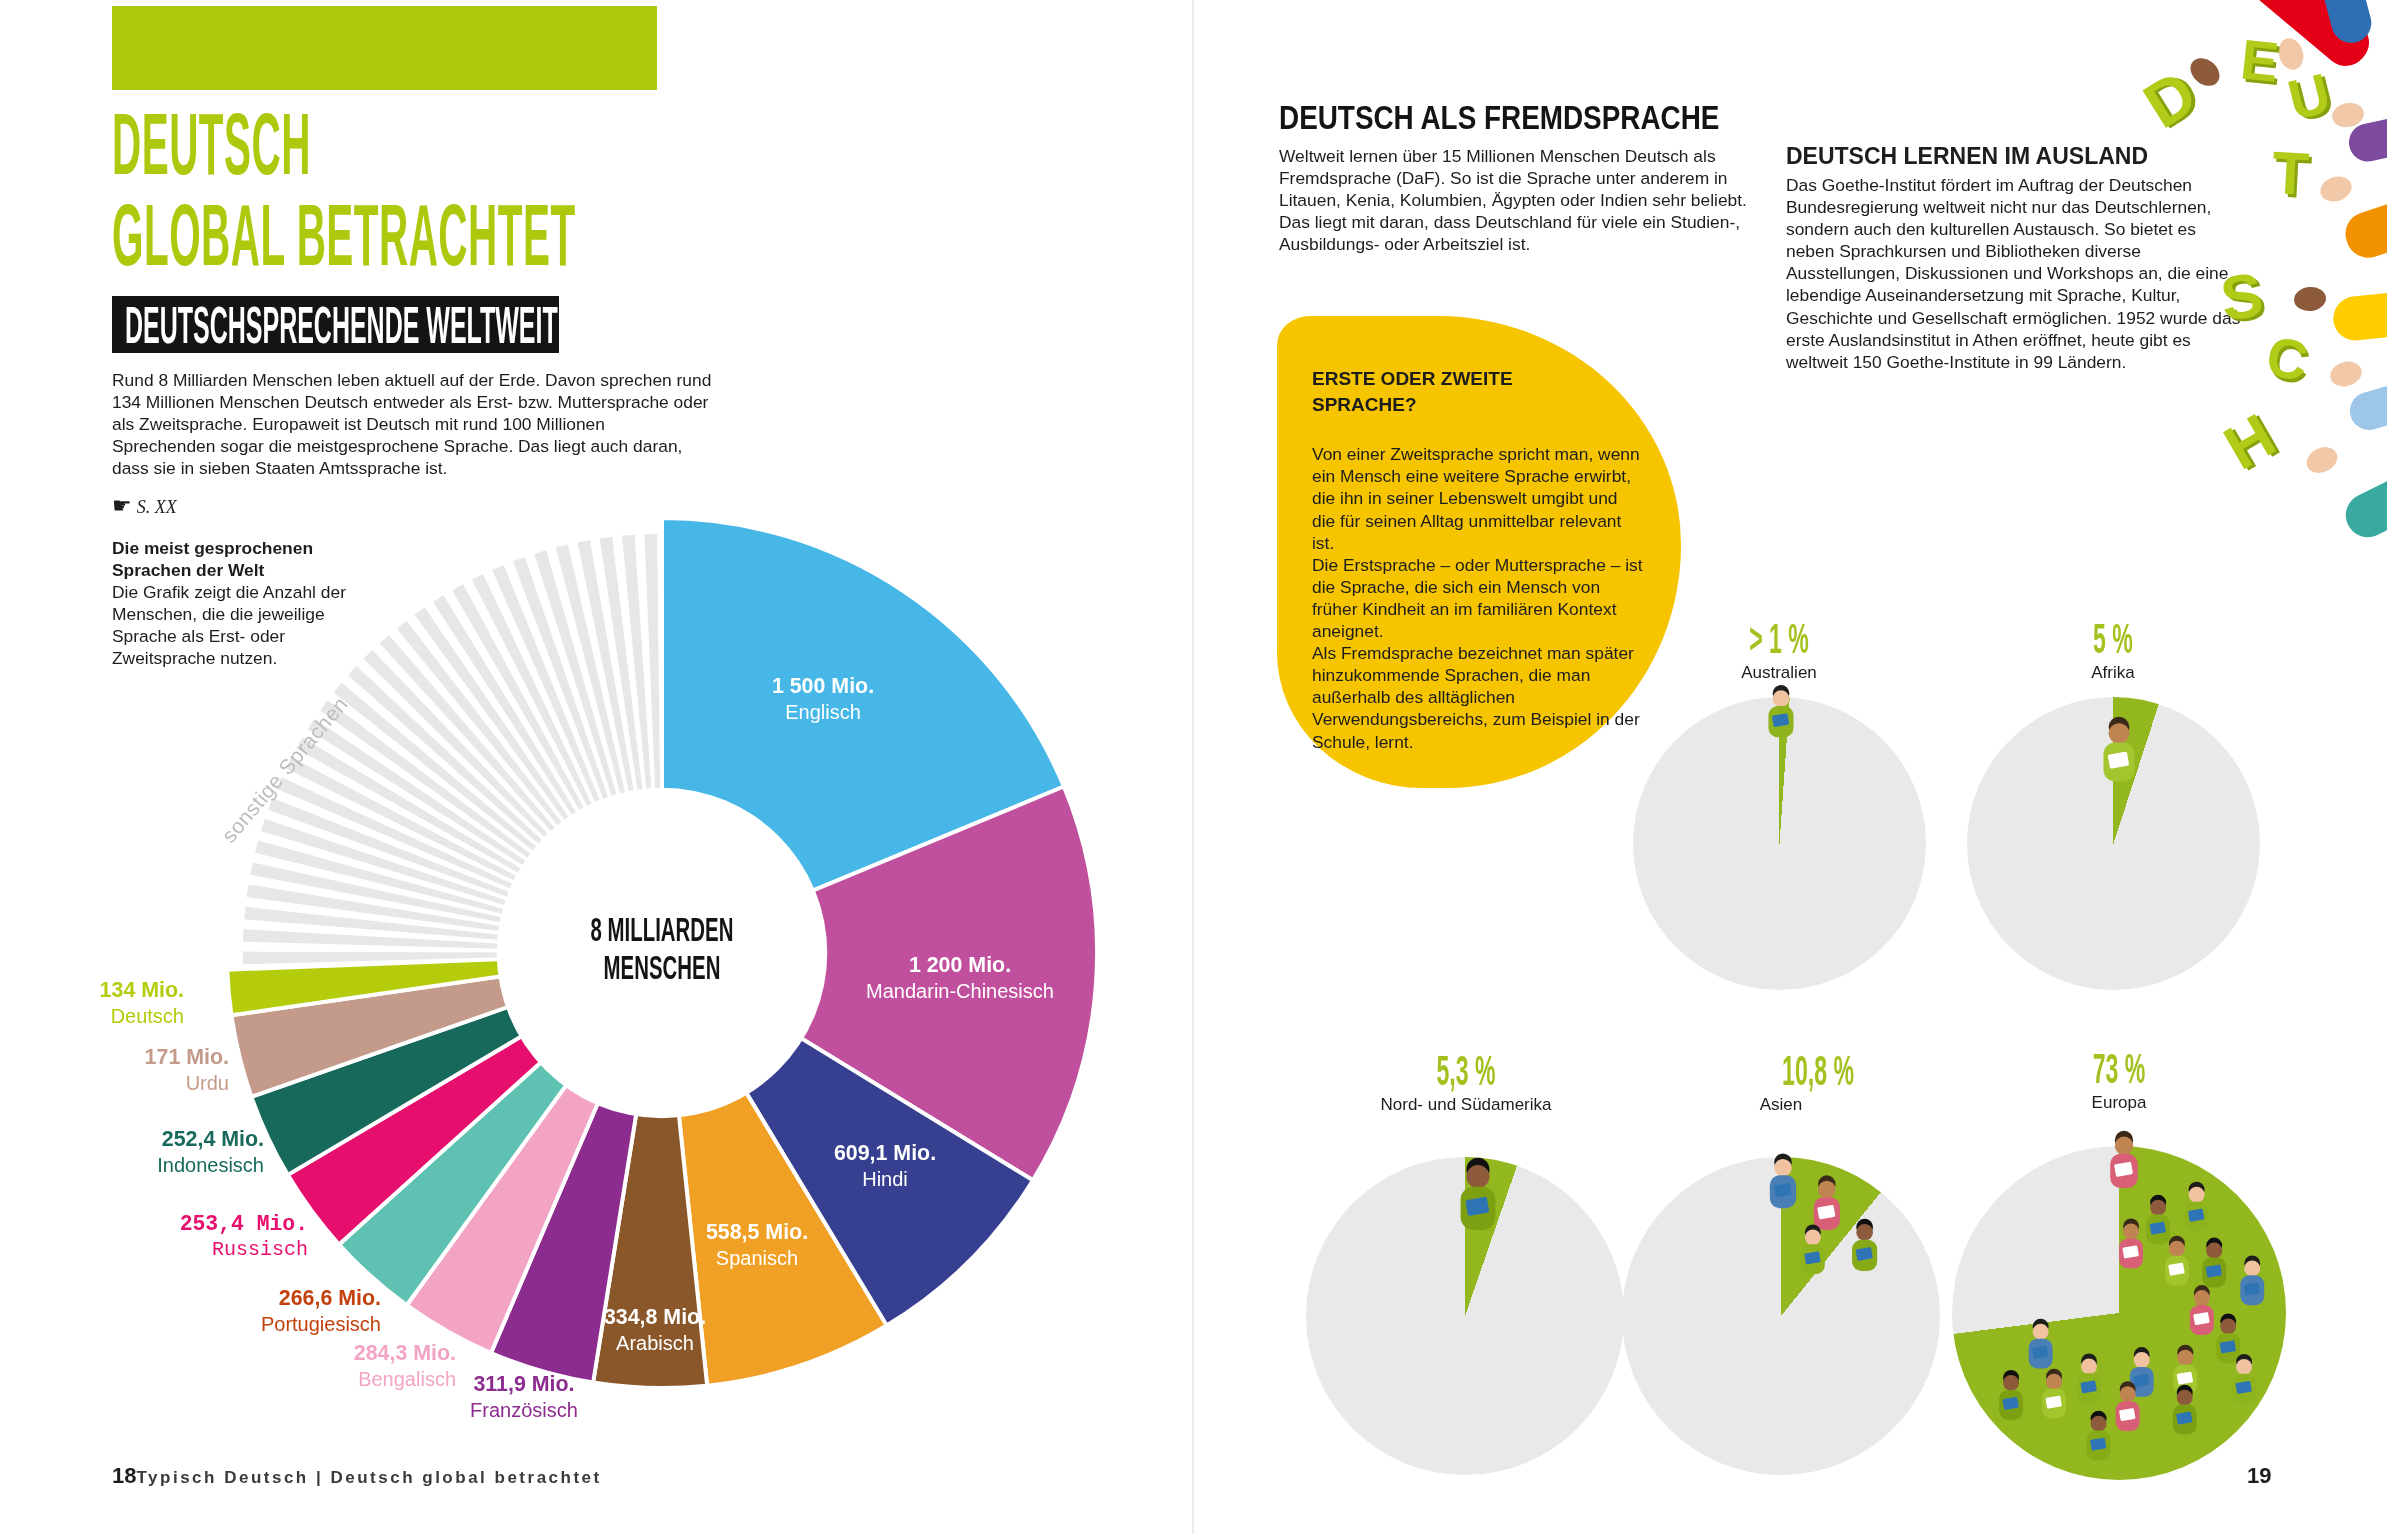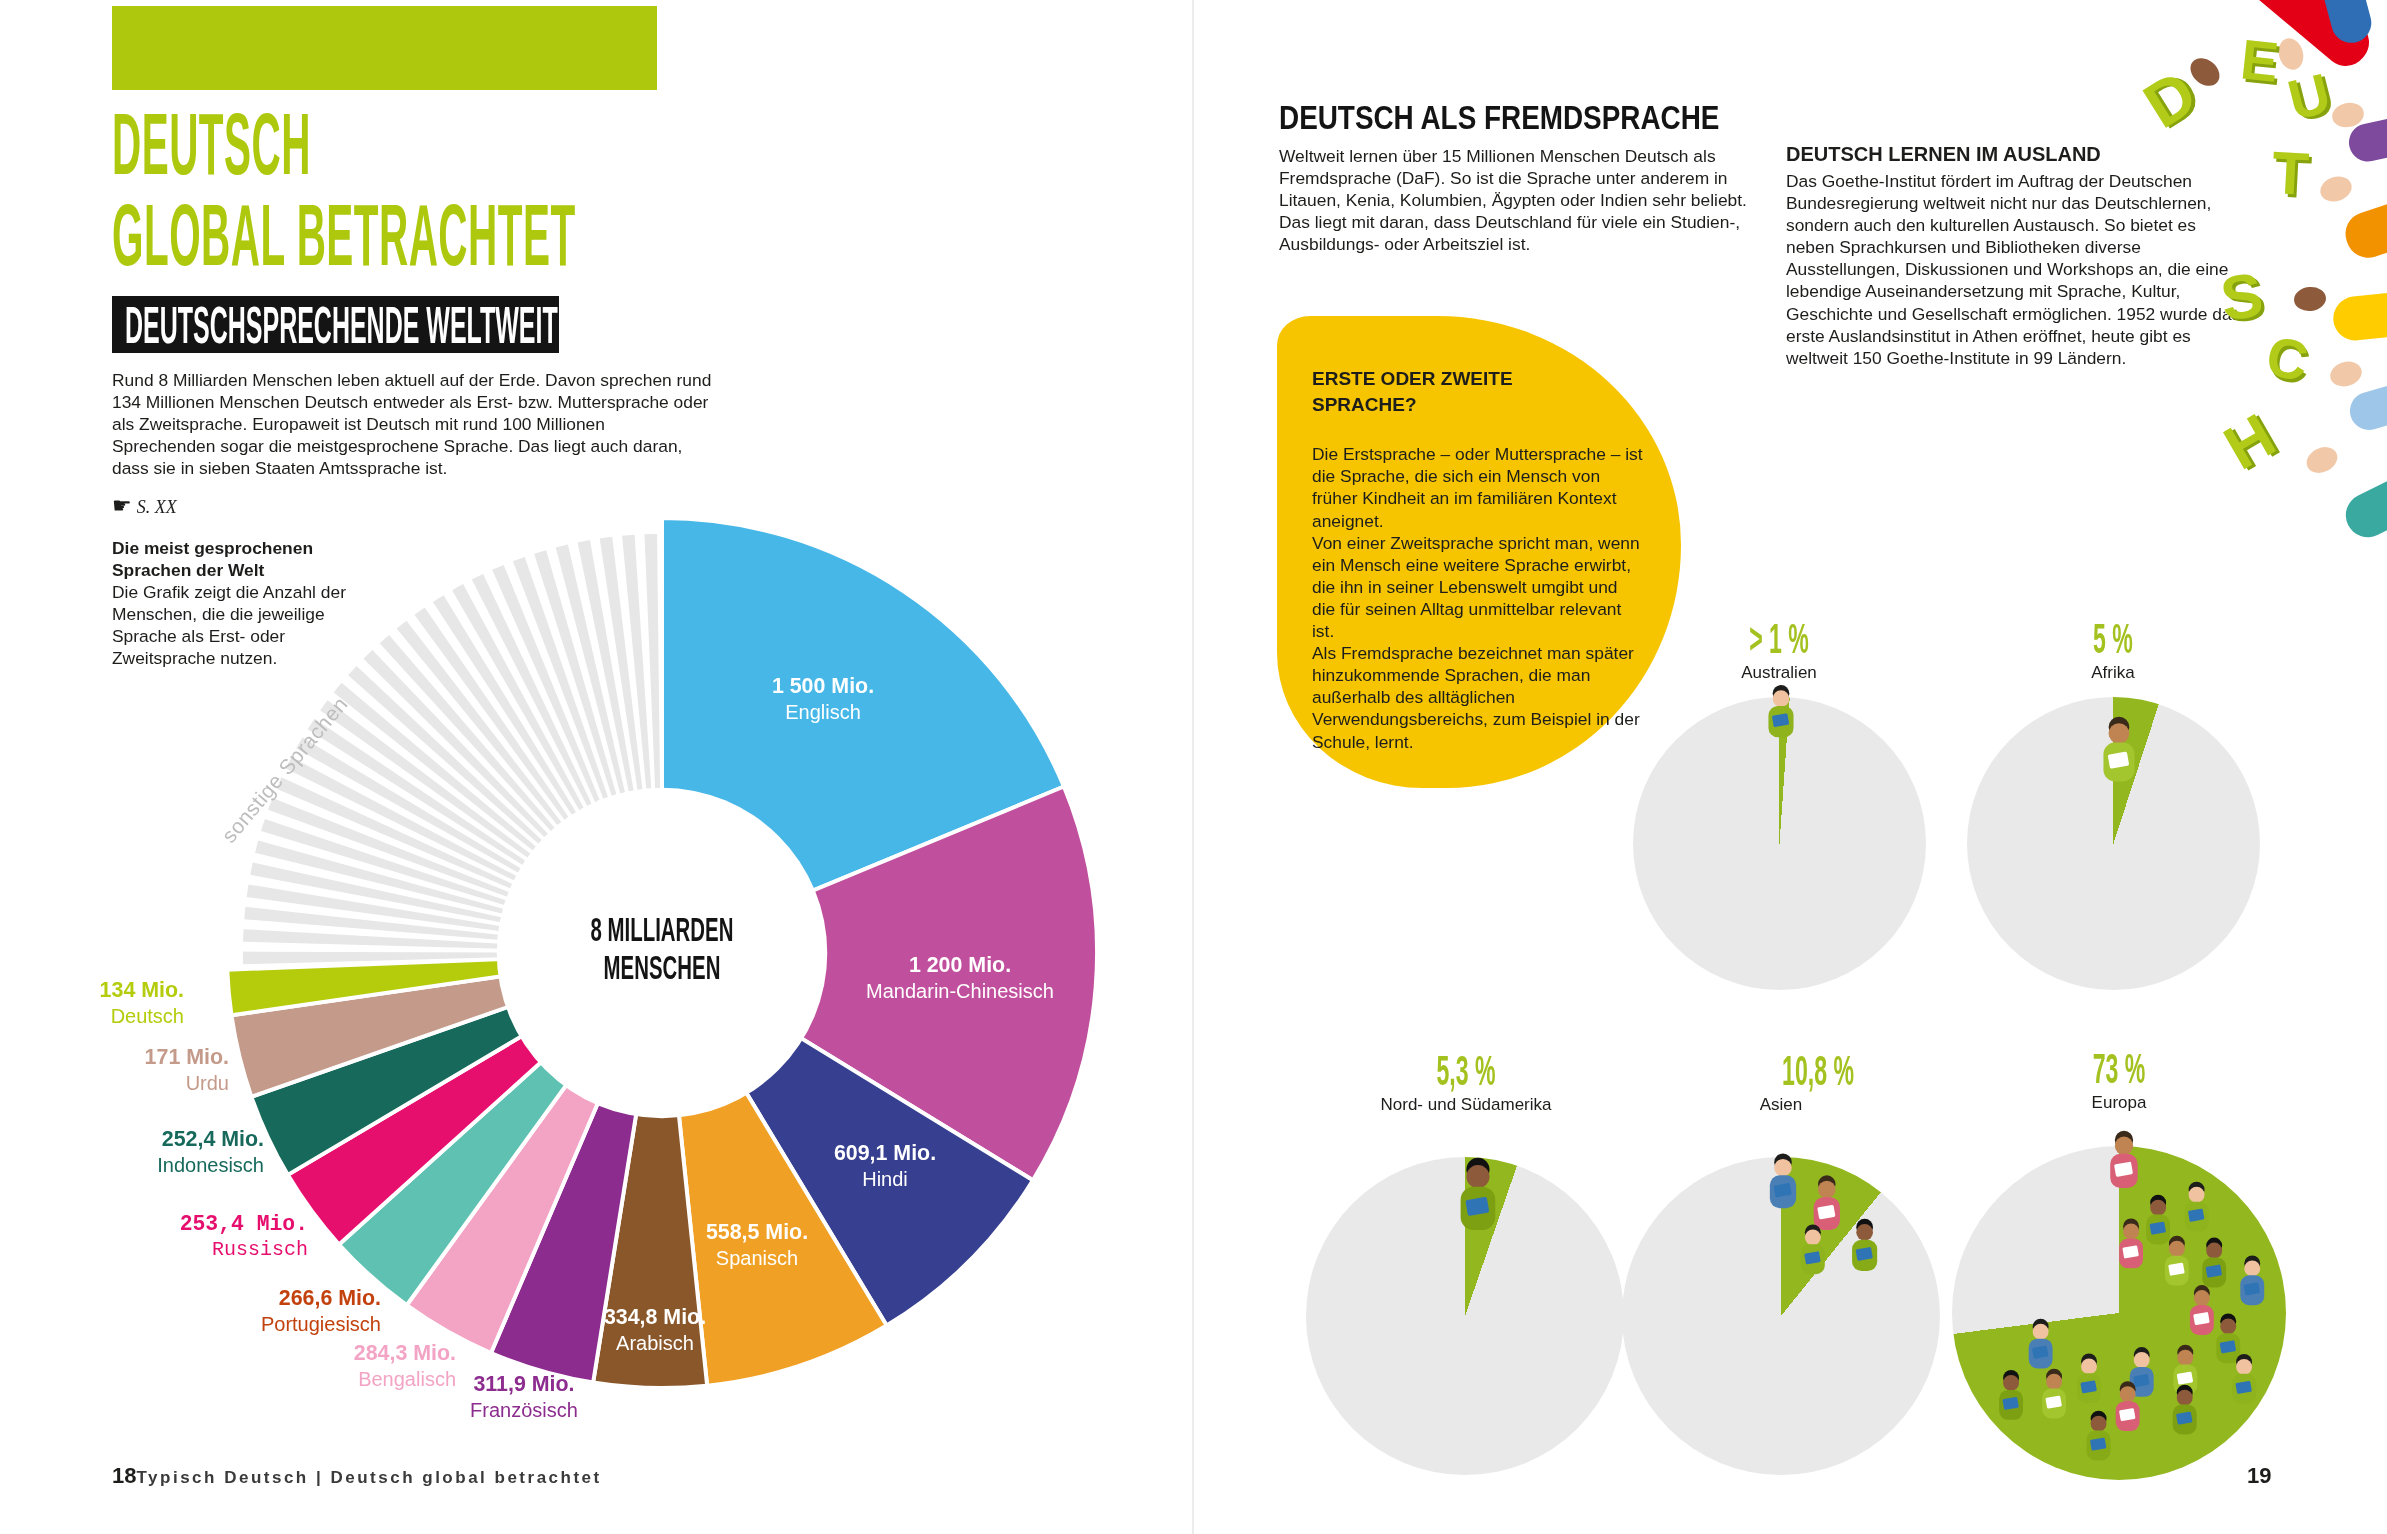--- a/index.html
+++ b/index.html
@@ -33,21 +33,21 @@
   .footer-left{left:112px;top:1463px;font-size:17px;}
   .footer-left b{font-size:22px;}
   .footer-left span.ft{letter-spacing:2.5px;font-weight:bold;color:#3a3a3a;font-size:17px;}
   .pagenum-right{left:2247px;top:1463px;font-size:22px;font-weight:bold;}
   .gutter{left:1192px;top:0;width:2px;height:1534px;background:#ececec;}
   
   .r-heading{left:1279px;top:98px;font-weight:bold;font-size:34px;transform:scaleX(0.82);
              transform-origin:0 0;white-space:nowrap;color:#141414;}
   .r-intro{left:1279px;top:145px;width:473px;}
   .abroad{left:1786px;top:143px;width:460px;}
-  .abroad h3{margin:0 0 4px 0;font-size:20px;font-weight:bold;}
+  .abroad h3{margin:0 0 4px 0;font-size:23px;font-weight:bold;}
   .blob{left:1277px;top:316px;width:404px;height:472px;background:#f6c500;
         border-radius:34px 249px 239px 149px / 30px 234px 249px 139px;}
   .blob-inner{position:absolute;left:35px;top:50px;width:333px;}
   .blob-inner h3{margin:0 0 26px 0;font-size:19px;font-weight:bold;width:229px;line-height:1.35;color:#1d1d1b;}
   .blob-inner p{margin:0;font-size:17.4px;line-height:1.27;color:#1d1d1b;}
   .cont-note{left:1791px;top:519px;width:498px;}
   .cont-note b{display:block;font-size:18px;}
   .cpct{position:absolute;transform:translateX(-50%);text-align:center;}
   .cpct span{display:inline-block;font-weight:bold;font-size:42px;color:#a3c11f;
              transform:scaleX(0.55);transform-origin:50% 50%;white-space:nowrap;}
@@ -189,22 +189,22 @@
   <div class="abs r-heading">DEUTSCH ALS FREMDSPRACHE</div>
   <div class="abs body-text r-intro">Weltweit lernen über 15 Millionen Menschen Deutsch als Fremdsprache (DaF). So ist die Sprache unter anderem in Litauen, Kenia, Kolumbien, Ägypten oder Indien sehr beliebt. Das liegt mit daran, dass Deutschland für viele ein Studien-, Ausbildungs- oder Arbeitsziel ist.</div>
   <div class="abs abroad">
     <h3>DEUTSCH LERNEN IM AUSLAND</h3>
     <div class="body-text">Das Goethe-Institut fördert im Auftrag der Deutschen Bundesregierung weltweit nicht nur das Deutschlernen, sondern auch den kulturellen Austausch. So bietet es neben Sprachkursen und Bibliotheken diverse Ausstellungen, Diskussionen und Workshops an, die eine lebendige Auseinandersetzung mit Sprache, Kultur, Geschichte und Gesellschaft ermöglichen. 1952 wurde das erste Auslandsinstitut in Athen eröffnet, heute gibt es weltweit 150 Goethe-Institute in 99 Ländern.</div>
   </div>
 
   <div class="abs blob">
     <div class="blob-inner">
       <h3>ERSTE ODER ZWEITE SPRACHE?</h3>
+      <p>Von einer Zweitsprache spricht man, wenn ein Mensch eine weitere Sprache erwirbt, die ihn in seiner Lebenswelt umgibt und die für seinen Alltag unmittelbar relevant ist.</p>
       <p>Die Erstsprache – oder Muttersprache – ist die Sprache, die sich ein Mensch von früher Kindheit an im familiären Kontext aneignet.</p>
-      <p>Von einer Zweitsprache spricht man, wenn ein Mensch eine weitere Sprache erwirbt, die ihn in seiner Lebenswelt umgibt und die für seinen Alltag unmittelbar relevant ist.</p>
       <p>Als Fremdsprache bezeichnet man später hinzukommende Sprachen, die man außerhalb des alltäglichen Verwendungsbereichs, zum Beispiel in der Schule, lernt.</p>
     </div>
   </div>
 
 
   <div class="abs" id="continents" style="left:0;top:0;width:2387px;height:1534px;">
       <div class="cpct" style="left: 1779px; top: 615px;"><span>&gt; 1 %</span></div>
       <div class="cname" style="left: 1779px; top: 663px;">Australien</div>
       <div class="ccircle" style="left: 1633px; top: 697px; width: 293px; height: 293px; background: conic-gradient(rgb(147, 183, 30) 0deg, rgb(147, 183, 30) 4deg, rgb(233, 233, 233) 4deg, rgb(233, 233, 233) 360deg);"></div>
       <div class="people-svg" style="left: 1563px; top: 628px;"><svg width="432" height="432" viewBox="0 0 434 434">

